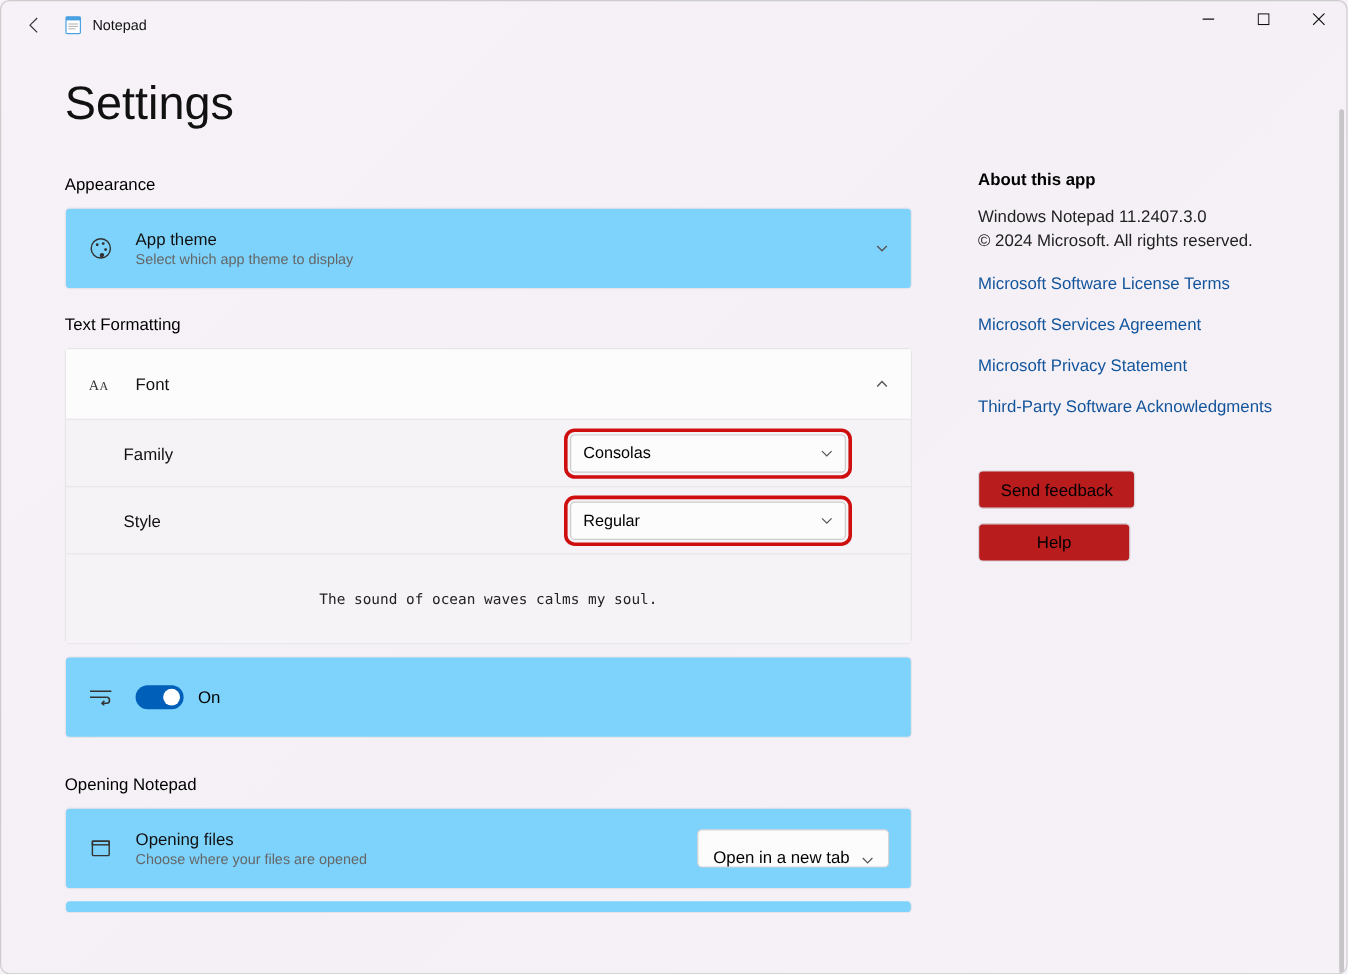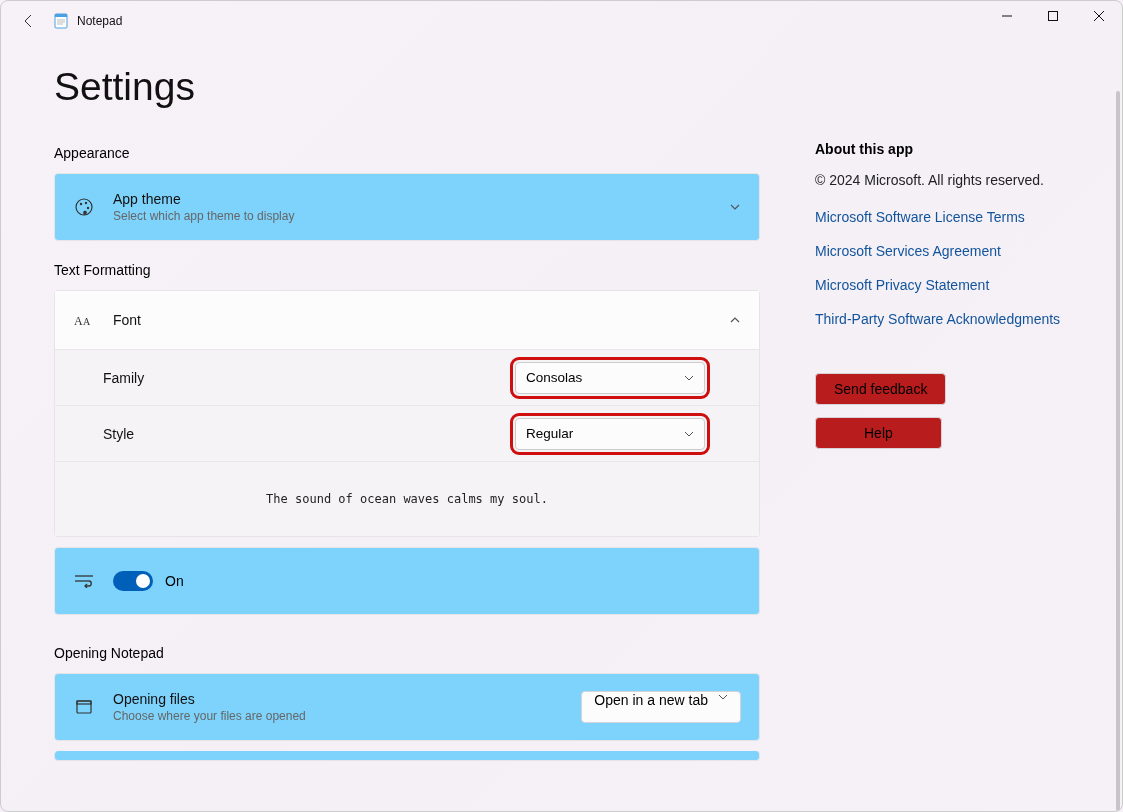--- a/index.html
+++ b/index.html
@@ -91,21 +91,21 @@
     background: #f6f3f7;
     border-left: 1px solid #e7e4e8;
     border-right: 1px solid #e7e4e8;
     border-top: 1px solid #e9e6ea;
     display: flex; align-items: center;
     padding: 0 18px 0 48px;
     height: 56px;
   }
   .font-sub-label { font-size: 14px; color: #111; flex: 1; }
   .dropdown {
-    width: 190px; height: 32px;
+    width: 230px; height: 32px;
     background: #fdfcfd;
     border: 1px solid #ccc;
     border-radius: 4px;
     display: flex; align-items: center;
     padding: 0 10px;
     font-size: 13.5px;
     margin-right: 36px;
     cursor: pointer;
   }
   .dropdown.highlighted { outline: 3px solid #cf0f0f; outline-offset: 2px; }
@@ -133,21 +133,21 @@
     right: 3px; top: 3px;
     width: 14px; height: 14px;
     background: #fff; border-radius: 50%;
   }
   .toggle-label { font-size: 14px; margin-left: 12px; margin-right: 8px; }
   .button-dropdown {
     height: 32px;
     background: #fdfcfd;
     border: 1px solid #d6d2d8;
     border-radius: 4px;
-    display: flex; align-items: flex-start;
+    display: flex; align-items: flex-end;
     padding: 0 12px;
     font-size: 14px;
     cursor: pointer;
     margin-right: 0;
   }
   .about-title { font-size: 14px; font-weight: 600; margin-bottom: 14px; }
   .about-line { font-size: 14px; color: #222; line-height: 1.4; }
   .link { color: #12549b; font-size: 14px; display: block; margin-top: 18px; cursor: pointer; }
   .btn {
     background: #b91c1c;
@@ -316,20 +316,21 @@
                 <path d="M1 3 L5 7 L9 3" stroke="#555" stroke-width="1" fill="none"></path>
               </svg>
           </div>
         </div>
       </div>
       <div class="card" style="height:10px;border-top:none;"></div>
     </div>
 
     <div class="right-col">
       <div class="about-title">About this app</div>
+      <div class="about-line">Windows Notepad 11.2407.3.0</div>
       <div class="about-line">© 2024 Microsoft. All rights reserved.</div>
       <a class="link">Microsoft Software License Terms</a>
       <a class="link">Microsoft Services Agreement</a>
       <a class="link">Microsoft Privacy Statement</a>
       <a class="link">Third-Party Software Acknowledgments</a>
       <div style="height:26px"></div>
       <div class="btn">Send feedback</div><br>
       <div class="btn help">Help</div>
     </div>
   </div>

